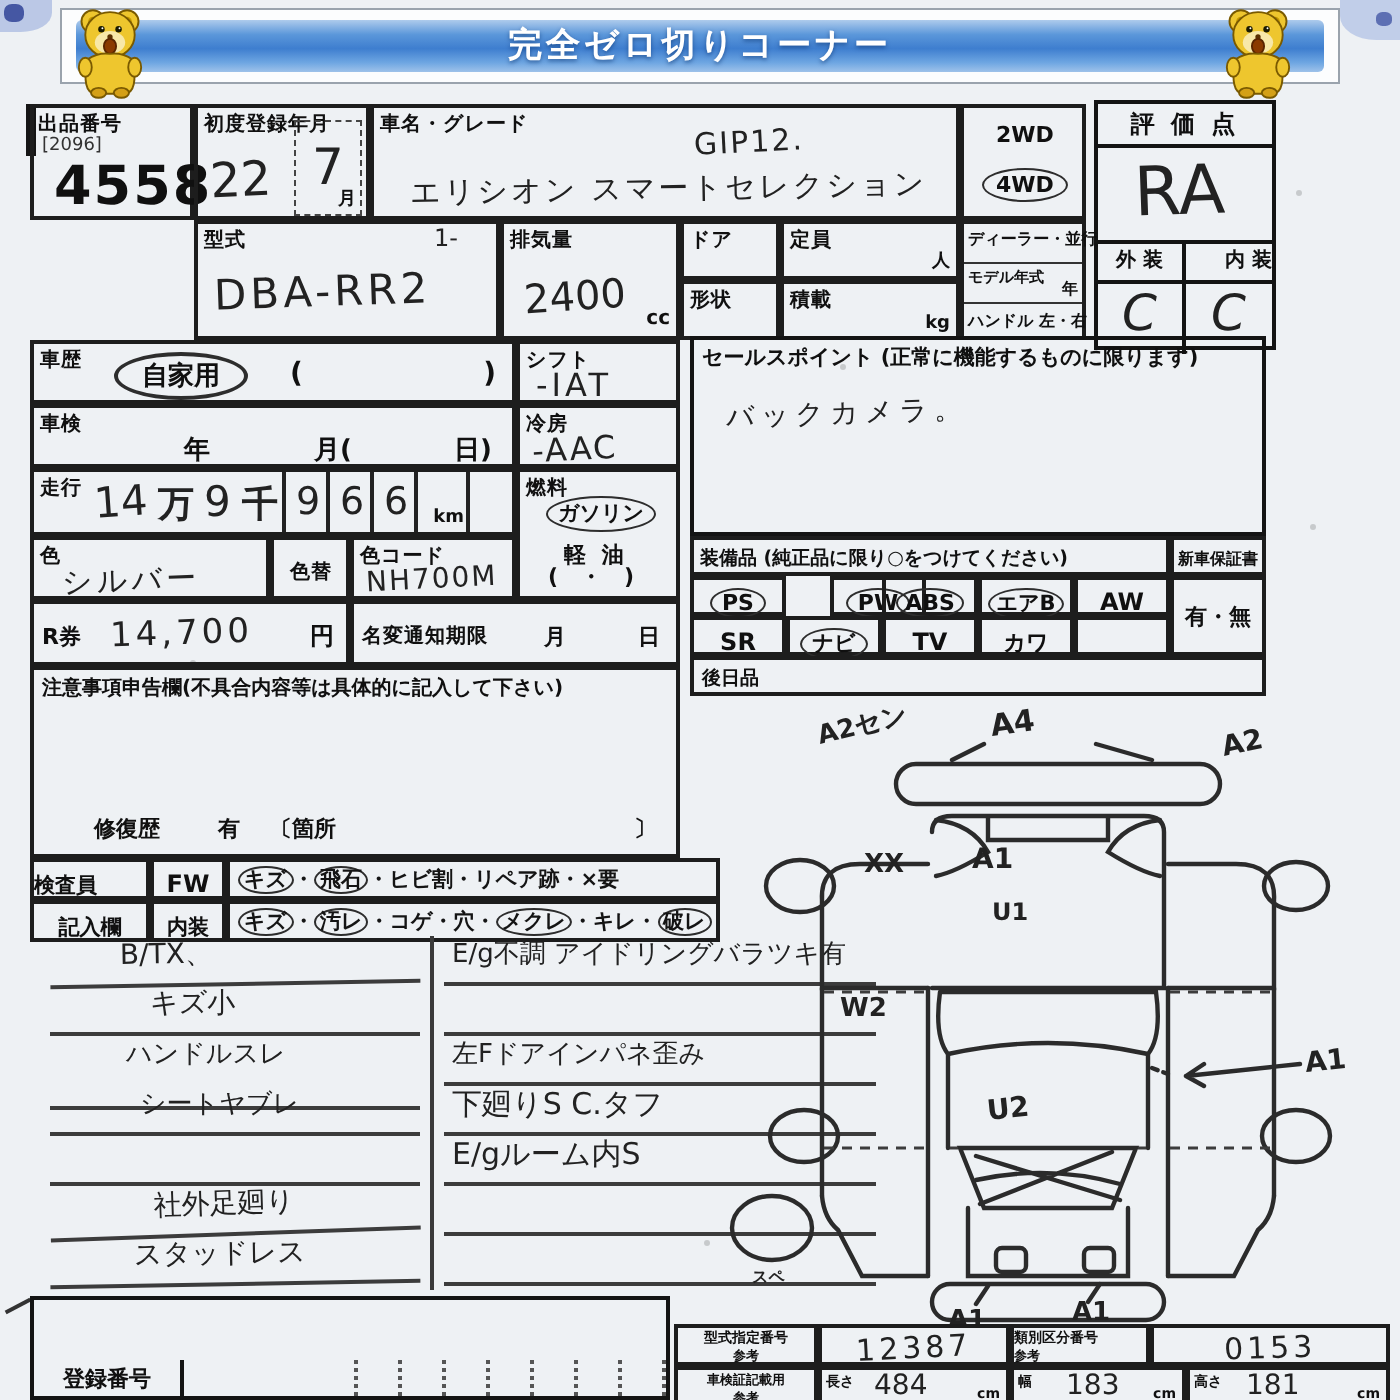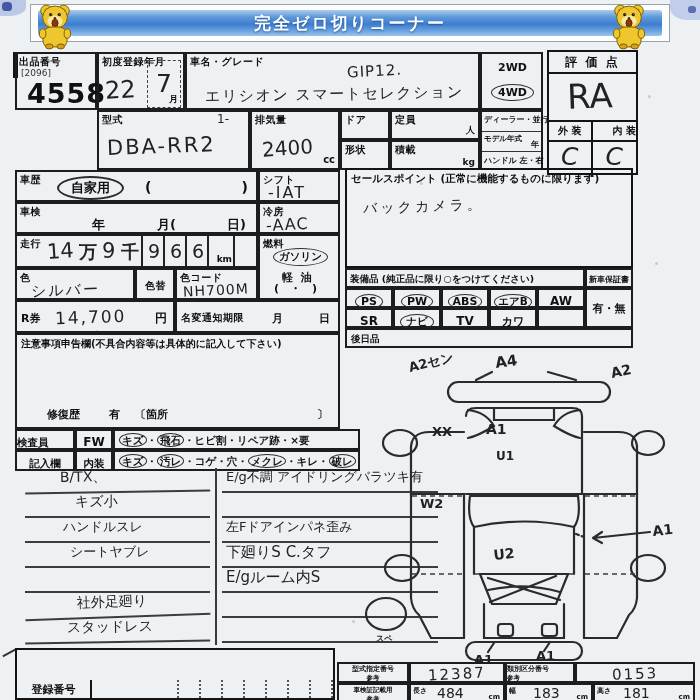--- a/index.html
+++ b/index.html
@@ -227,21 +227,21 @@
 </div>
 
 <div class="c" style="left:345px;top:268px;width:240px;height:20px;">
   <span class="t b" style="left:3px;top:3px;font-size:9.5px;">装備品 (純正品に限り○をつけてください)</span>
 </div>
 <div class="c" style="left:585px;top:268px;width:48px;height:20px;">
   <span class="t b" style="left:2px;top:4px;font-size:8px;">新車保証書</span>
 </div>
 <div class="c" style="left:345px;top:288px;width:48px;height:20px;text-align:center;">
   <span class="ov b" style="display:inline-block;font-size:11px;padding:0 5px;margin-top:1px;">PS</span></div>
-<div class="c" style="left:393px;top:288px;width:48px;height:20px;text-align:center;">
+<div class="c" style="left:415px;top:288px;width:48px;height:20px;text-align:center;">
   <span class="ov b" style="display:inline-block;font-size:11px;padding:0 5px;margin-top:1px;">PW</span></div>
 <div class="c" style="left:441px;top:288px;width:48px;height:20px;text-align:center;">
   <span class="ov b" style="display:inline-block;font-size:11px;padding:0 4px;margin-top:1px;">ABS</span></div>
 <div class="c" style="left:489px;top:288px;width:48px;height:20px;text-align:center;">
   <span class="ov b" style="display:inline-block;font-size:10.5px;padding:0 3px;margin-top:1px;">エアB</span></div>
 <div class="c" style="left:537px;top:288px;width:48px;height:20px;text-align:center;">
   <span class="b" style="font-size:12px;line-height:18px;">AW</span></div>
 <div class="c" style="left:585px;top:288px;width:48px;height:40px;text-align:center;">
   <span class="b" style="font-size:11px;line-height:37px;">有・無</span></div>
 <div class="c" style="left:345px;top:308px;width:48px;height:20px;text-align:center;">
@@ -269,21 +269,21 @@
   <span class="b" style="font-size:10.5px;line-height:19px;">記入欄</span></div>
 <div class="c" style="left:75px;top:450px;width:38px;height:21px;text-align:center;">
   <span class="b" style="font-size:10.5px;line-height:19px;">内装</span></div>
 <div class="c" style="left:113px;top:450px;width:247px;height:21px;font-size:10.5px;font-weight:700;line-height:18px;padding-left:4px;white-space:nowrap;">
   <span class="ov" style="padding:0 2px;">キズ</span><span>・</span><span class="ov" style="padding:0 2px;">汚レ</span><span>・</span><span>コゲ</span><span>・</span><span>穴</span><span>・</span><span class="ov" style="padding:0 2px;">メクレ</span><span>・</span><span>キレ</span><span>・</span><span class="ov" style="padding:0 2px;">破レ</span>
 </div>
 
 <div class="abs" style="left:215px;top:468px;width:2px;height:177px;background:#3a3a3a;"></div>
 <div class="nrow hw" style="left:25px;top:468px;width:185px;height:25px;font-size:14px;padding-left:35px;transform:rotate(-1deg);">B/TX、</div>
 <div class="nrow hw" style="left:25px;top:493px;width:185px;height:25px;font-size:14px;padding-left:50px;">キズ小</div>
-<div class="nrow hw" style="left:25px;top:518px;width:185px;height:25px;font-size:13px;padding-left:38px;">ハンドルスレ</div>
+<div class="nrow hw" style="left:25px;top:518px;width:185px;height:37px;font-size:13px;padding-left:38px;">ハンドルスレ</div>
 <div class="nrow hw" style="left:25px;top:543px;width:185px;height:25px;font-size:13px;padding-left:45px;">シートヤブレ</div>
 <div class="nrow hw" style="left:25px;top:568px;width:185px;height:25px;font-size:13px;"></div>
 <div class="nrow hw" style="left:25px;top:593px;width:185px;height:25px;font-size:14px;padding-left:52px;transform:rotate(-2deg);">社外足廻り</div>
 <div class="nrow hw" style="left:25px;top:618px;width:185px;height:25px;font-size:14px;padding-left:42px;transform:rotate(-1deg);">スタッドレス</div>
 <div class="nrow hw" style="left:222px;top:468px;width:216px;height:25px;font-size:13px;padding-left:4px;overflow:visible;">E/g不調 アイドリングバラツキ有</div>
 <div class="nrow hw" style="left:222px;top:493px;width:216px;height:25px;font-size:13px;"></div>
 <div class="nrow hw" style="left:222px;top:518px;width:216px;height:25px;font-size:13px;padding-left:4px;">左Fドアインパネ歪み</div>
 <div class="nrow hw" style="left:222px;top:543px;width:216px;height:25px;font-size:15px;padding-left:4px;">下廻りS C.タフ</div>
 <div class="nrow hw" style="left:222px;top:568px;width:216px;height:25px;font-size:15px;padding-left:4px;">E/gルーム内S</div>
 <div class="nrow" style="left:222px;top:593px;width:216px;height:25px;"></div>

